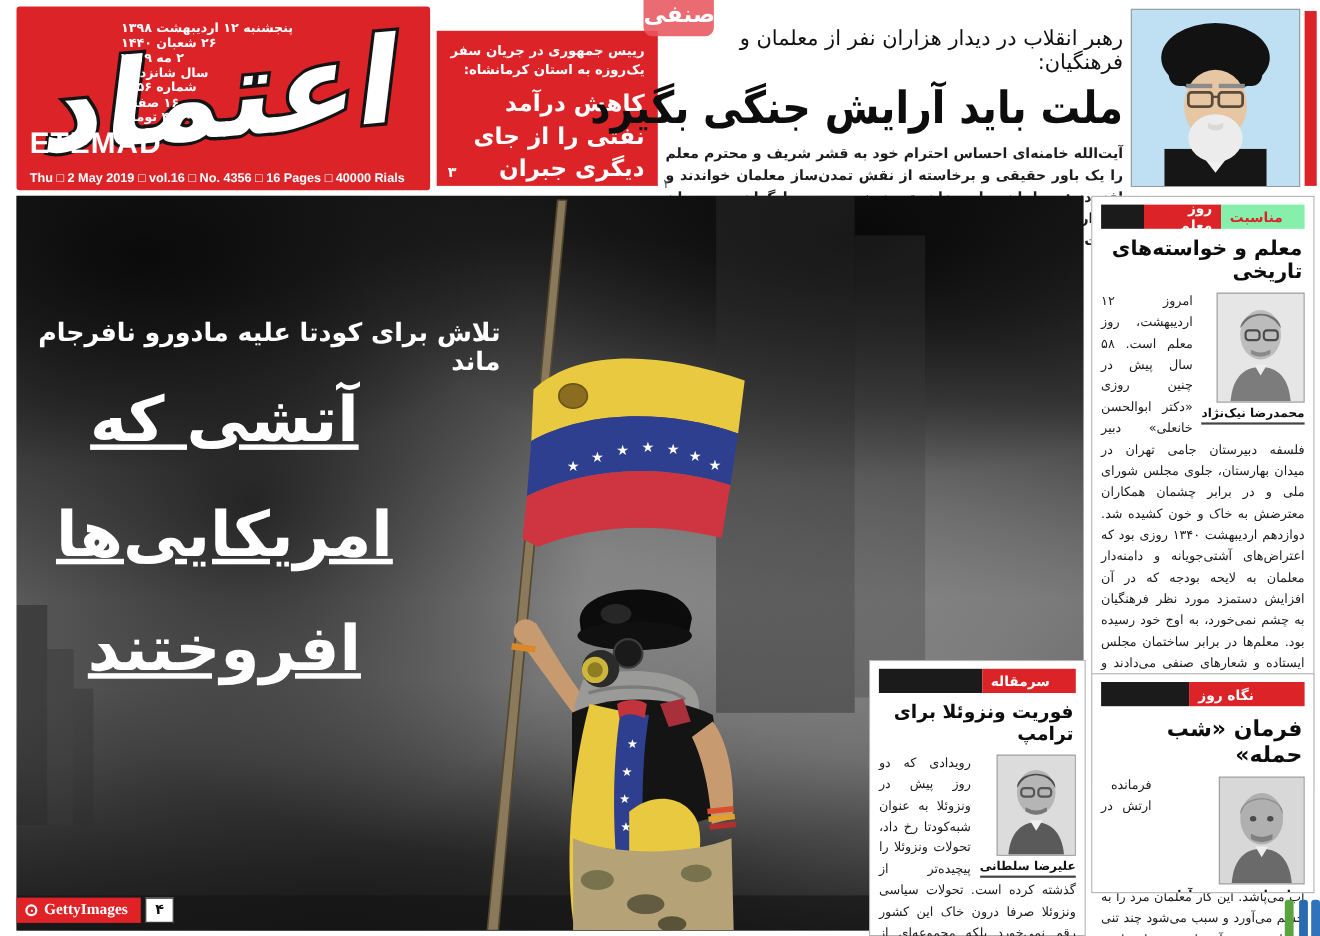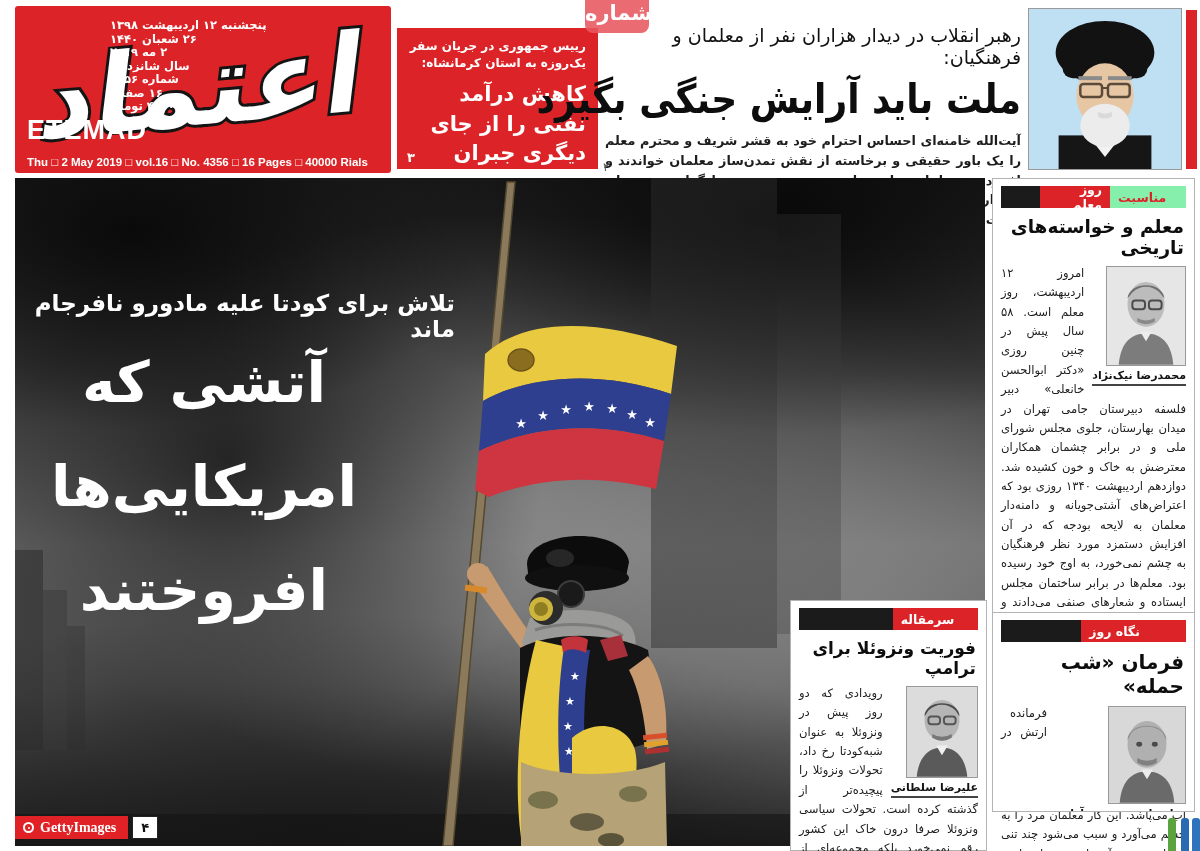--- a/index.html
+++ b/index.html
@@ -72,21 +72,21 @@
   }
   .photo-art { position:absolute; inset:0; }
   .main-kicker {
     position:absolute; left:8px; top:112px; width:432px; direction:rtl; text-align:right;
     color:#fff; font-size:23px; font-weight:bold; z-index:4;
   }
   .main-headline {
     position:absolute; left:0px; top:152px; width:378px; direction:rtl; text-align:center;
     color:#ffffff; font-size:57px; font-weight:bold; z-index:4; letter-spacing:-1px;
   }
-  .main-headline div { line-height:104px; }
+  .main-headline div { line-height:104px;text-decoration:underline; }
   .getty {
     position:absolute; left:0; bottom:7px; display:flex; align-items:stretch; z-index:4;
   }
   .getty-label {
     background:#e02227; color:#fff; display:flex; align-items:center; gap:6px;
     padding:2px 12px 2px 8px; font-family:"Liberation Serif", serif;
     font-size:14px; font-weight:bold; height:23px;justify-content:center;
   }
   .getty-circle { width:11px; height:11px; border:2px solid #fff; border-radius:50%; display:inline-block; position:relative; }
   .getty-circle::after { content:""; position:absolute; left:2.5px; top:2.5px; width:2px; height:2px; background:#fff; border-radius:50%; }
@@ -146,21 +146,21 @@
       <span class="issue">Thu □ 2 May 2019 □ vol.16 □ No. 4356 □ 16 Pages □ 40000 Rials</span>
     </div>
   </div>
 
   <div class="oil-box">
     <div class="oil-kicker">رییس جمهوری در جریان سفر یک‌روزه به استان کرمانشاه:</div>
     <div class="oil-headline">کاهش درآمد نفتی را از جای دیگری جبران می‌کنیم</div>
     <div class="oil-page">۳</div>
   </div>
 
-  <div class="jaaar">شماره</div>
+  <div class="jaaar">صنفی</div>
 
   <div class="lead-story">
     <div class="lead-kicker">رهبر انقلاب در دیدار هزاران نفر از معلمان و فرهنگیان:</div>
     <div class="lead-headline">ملت باید آرایش جنگی بگیرد</div>
     <div class="lead-body">آیت‌الله خامنه‌ای احساس احترام خود به قشر شریف و محترم معلم را یک باور حقیقی و برخاسته از نقش تمدن‌ساز معلمان خواندند و افزودند: معلمان، پایه‌ریزان تمدن نوین و جهادگران در میدان کارزار با جهل و بی‌سوادی هستند که برای جامعه و نسل جوان آن، هویت‌سازی فرهنگی می‌کنند.</div>
     <div class="lead-page">۲</div>
   </div>
 
   <div class="leader-photo">
     <svg viewBox="0 0 154 162" width="152" height="160">

